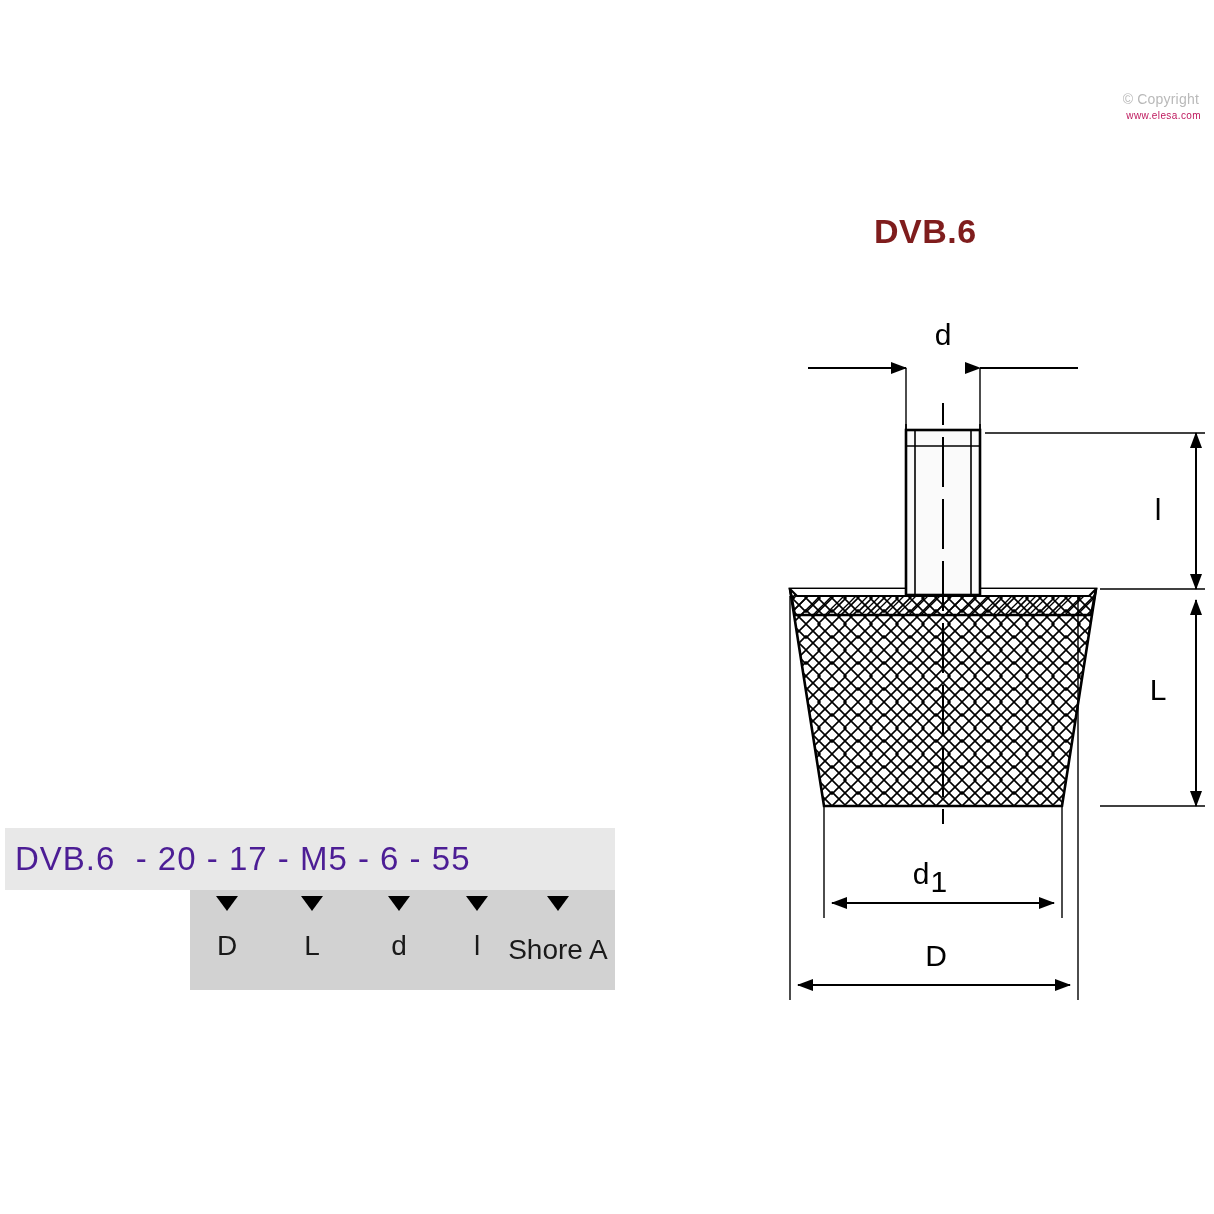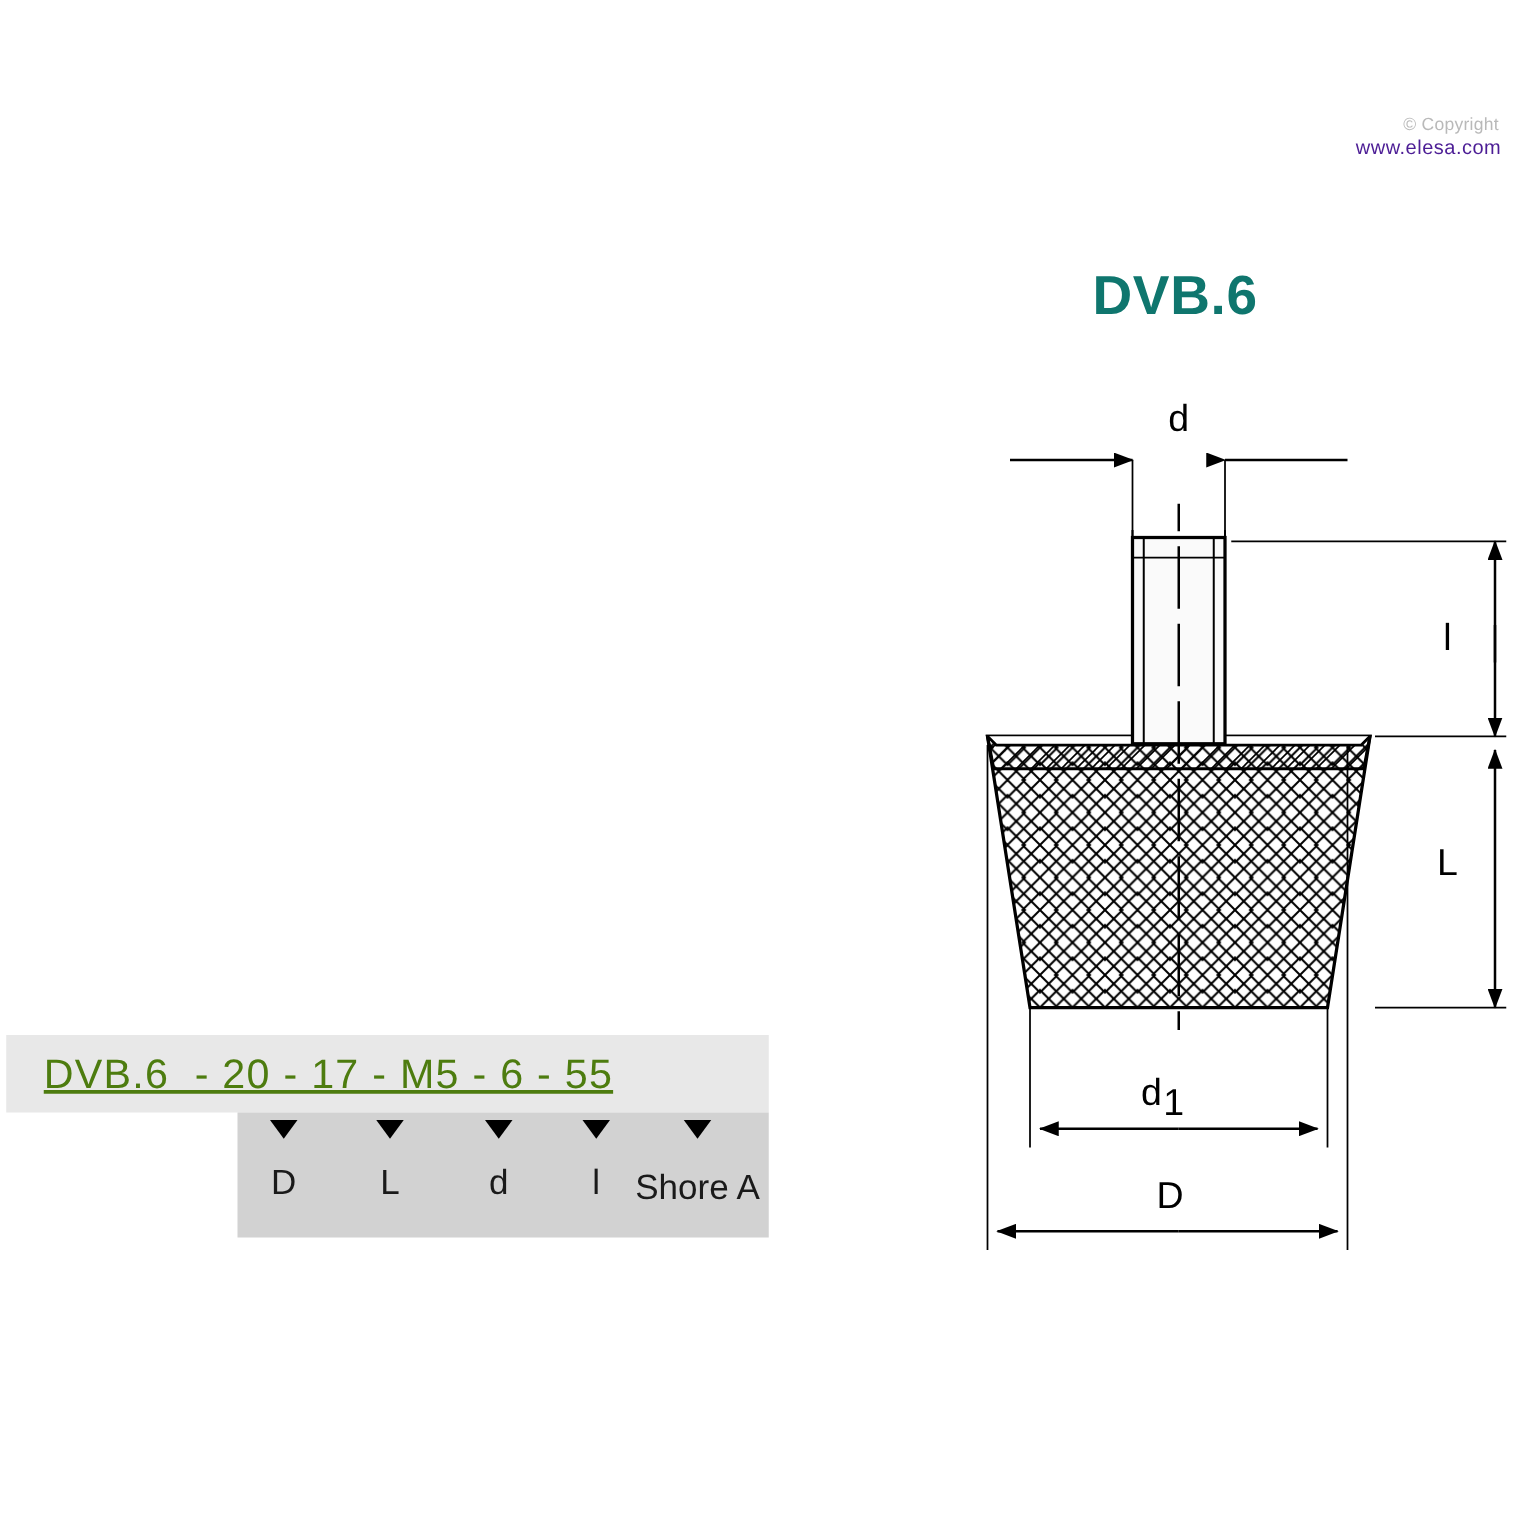--- a/index.html
+++ b/index.html
@@ -43,54 +43,53 @@
     line-height: .95;
     letter-spacing: -1.5px;
     margin-right: 2px;
   }
   .logo-reg {
     font-size: 15px;
     vertical-align: super;
     letter-spacing: 0;
   }
   .logo-url {
-    font-size: 16px;
-    color: #4c1d95;
+    font-size: 10px;
+    color: #be185d;
     letter-spacing: .4px;
     margin-top: 3px;
     margin-right: 4px;
   }
   
   .fig-title {
     position: absolute;
     left: 874px;
     top: 212px;
-    font-size: 44px;
+    font-size: 34px;
     font-weight: bold;
-    color: #0f766e;
+    color: #7f1d1d;
     letter-spacing: .5px;
   }
   
   .code-bar {
     position: absolute;
     left: 5px;
     top: 828px;
     width: 610px;
     height: 62px;
     background: #e8e8e8;
     display: flex;
     align-items: center;
   }
   .code-text {
     font-size: 33px;
-    color: #4d7c0f;
+    color: #4c1d95;
     letter-spacing: 1px;
-    padding-left: 30px;
+    padding-left: 10px;
     white-space: pre;
-    text-decoration: underline;
   }
   .legend-bar {
     position: absolute;
     left: 190px;
     top: 890px;
     width: 425px;
     height: 100px;
     background: #d2d2d2;
   }
   .legend-label {

